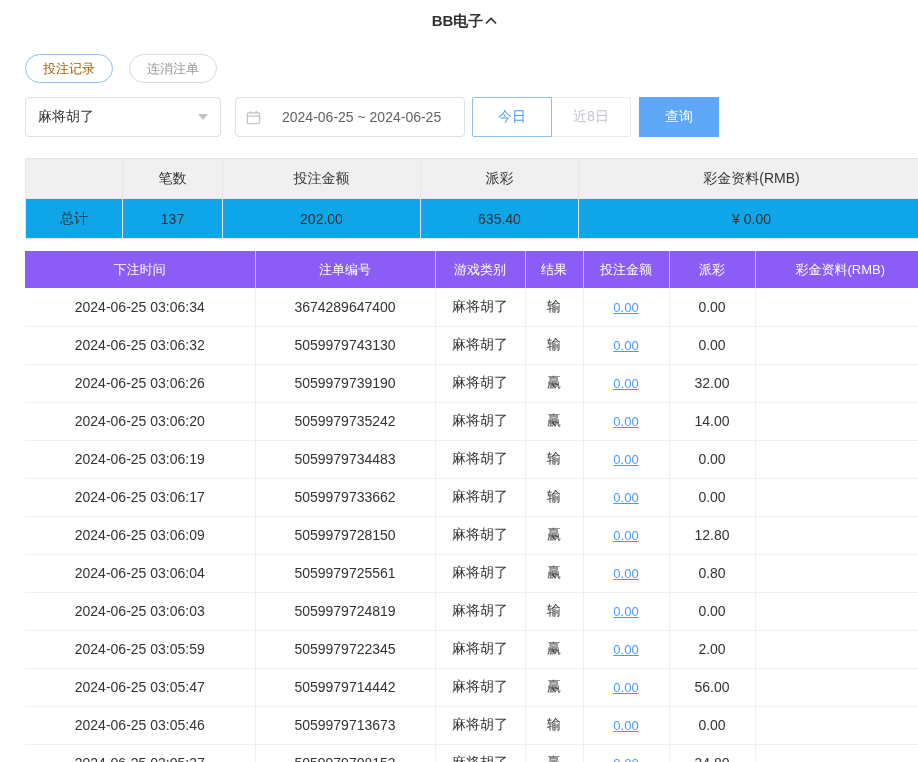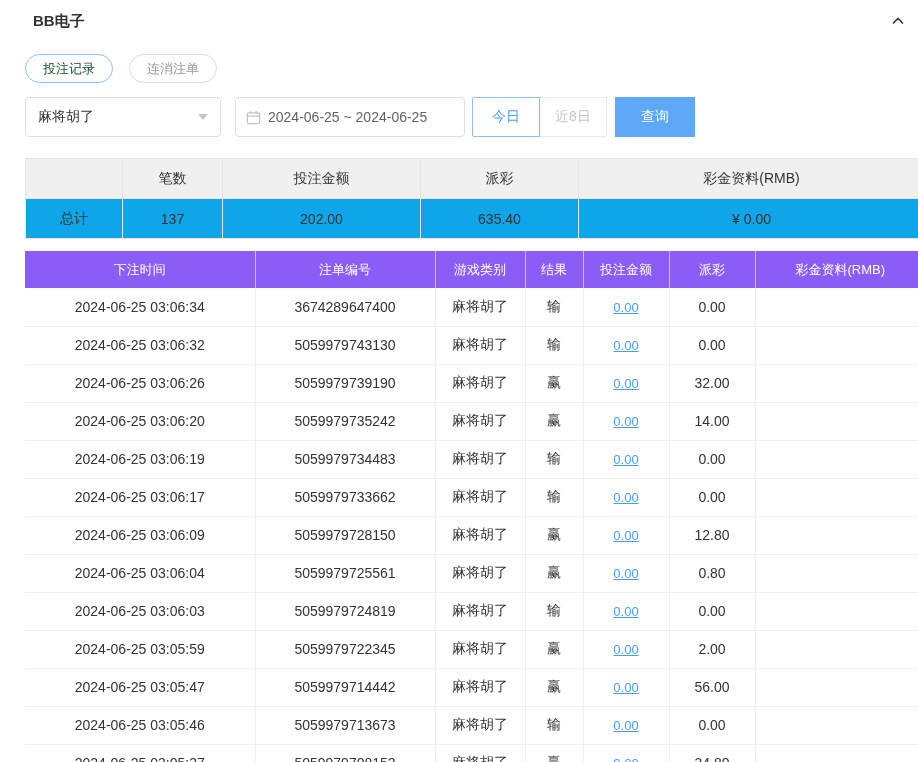--- a/index.html
+++ b/index.html
@@ -6,54 +6,54 @@
   html, body { width: 918px; height: 762px; overflow: hidden; }
   body {
     font-family: "Liberation Sans", "DejaVu Sans", sans-serif;
     background: #fff;
     color: #333;
   }
   .page { padding: 12px 0 0 25px; width: 918px; }
 
   
   .panel-header {
-    display: flex; align-items: center; justify-content: space-between;
-    padding-right: 12px; height: 18px; margin-left: 8px;
+    display: flex; align-items: center; justify-content: center;
+    padding-right: 12px; height: 18px;
   }
   .panel-title { font-size: 15px; font-weight: 700; color: #303133; }
   .chevron-btn { cursor: pointer; display: flex; align-items: center; }
 
   
   .tabs { margin-top: 24px; display: flex; gap: 16px; }
   .tab {
     height: 29px; padding: 0 17px; border-radius: 15px;
     border: 1px solid #dcdcdc; background: #fff; color: #999;
     font-size: 13px; cursor: pointer; font-family: inherit;
   }
-  .tab.active { border-color: #8cc0f7; color: #14532d; }
+  .tab.active { border-color: #8cc0f7; color: #a16207; }
 
   
   .filters { margin-top: 14px; display: flex; align-items: center; }
   .select {
     width: 196px; height: 40px; border: 1px solid #dcdfe6; border-radius: 4px;
     display: flex; align-items: center; justify-content: space-between;
     padding: 0 12px; font-size: 14px; color: #333; cursor: pointer; background: #fff;
   }
   .caret {
     width: 0; height: 0; border-left: 5px solid transparent;
     border-right: 5px solid transparent; border-top: 6px solid #c0c4cc;
   }
   .date-input {
     margin-left: 14px; width: 230px; height: 40px; border: 1px solid #dcdfe6;
-    border-radius: 4px; display: flex; align-items: center; gap: 7px;
+    border-radius: 4px; display: flex; align-items: center; gap: 21px;
     padding: 0 10px; font-size: 14px; color: #606266; cursor: pointer; background: #fff;
   }
   .btn-group { margin-left: 8px; display: flex; }
   .qbtn {
-    width: 68px; height: 40px; background: #fff; border: 1px solid #e8eaee;
+    width: 80px; height: 40px; background: #fff; border: 1px solid #e8eaee;
     font-size: 14px; color: #c3c7ce; margin-left: -1px; cursor: pointer;
     font-family: inherit; position: relative; text-align: center;
   }
   .qbtn:first-child { border-radius: 2px 0 0 2px; }
   .qbtn:last-child { border-radius: 0 2px 2px 0; }
   .qbtn.active { border-color: #8fbef2; color: #4a9cf8; z-index: 2; }
   .search-btn {
     margin-left: 8px; width: 80px; height: 40px; border: none; border-radius: 0;
     background: #5ea8f7; color: #fff; font-size: 14px; cursor: pointer; font-family: inherit;
   }

